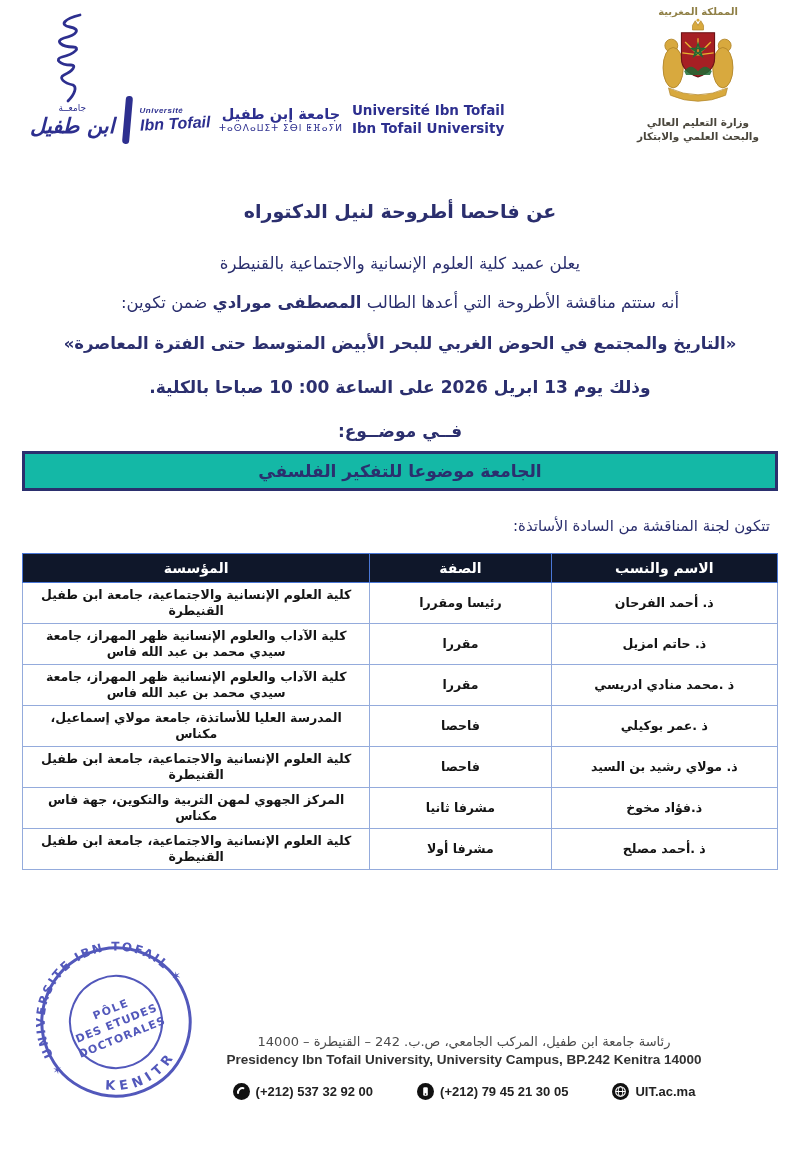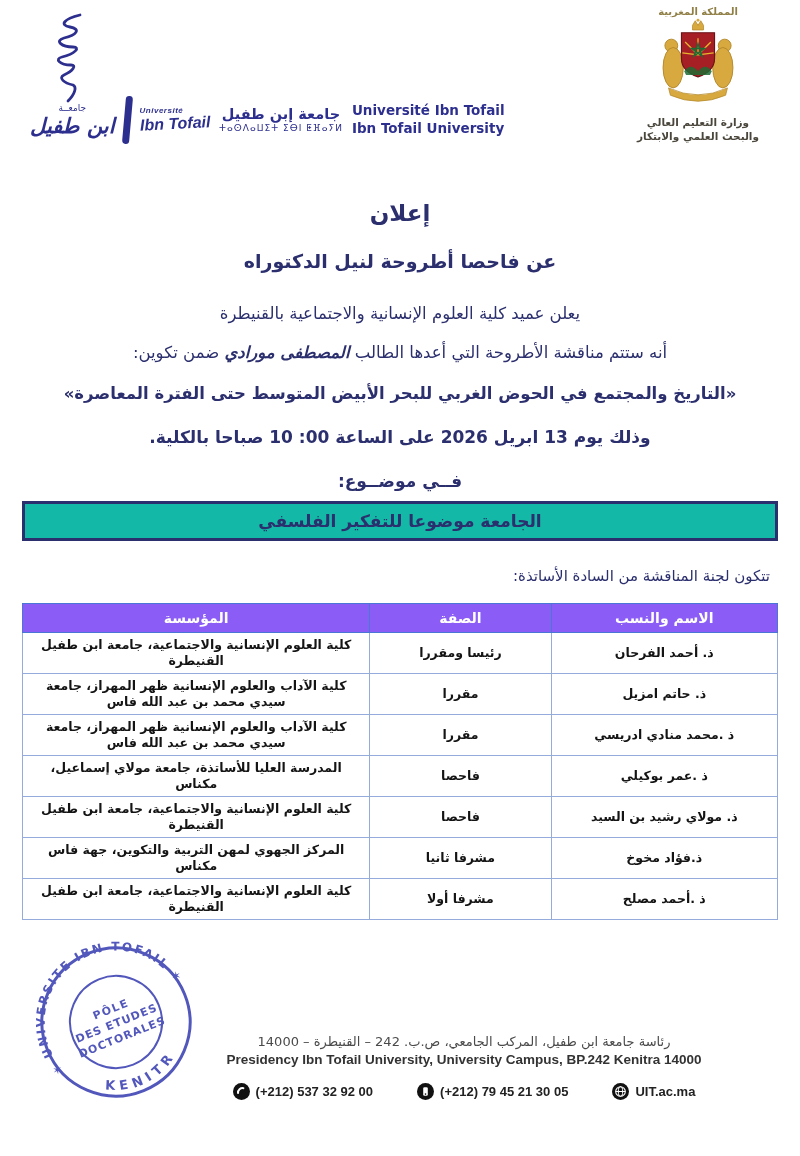--- a/index.html
+++ b/index.html
@@ -25,29 +25,29 @@
   .latin-fr,.latin-en{font-size:13.5px;font-weight:bold;display:block;}
   .ministry{position:absolute;top:6px;right:14px;width:176px;text-align:center;}
   .kingdom{font-size:10px;font-weight:bold;color:#8f7f45;margin:0 0 1px 0;}
   .ministry-lines{font-size:10.5px;font-weight:bold;color:#4a463c;line-height:1.35;margin:1px 0 0 0;}
   
   .content{position:absolute;top:200px;left:22px;right:22px;text-align:center;direction:rtl;}
   .t-title{font-size:23px;font-weight:bold;margin:0 0 24px 0;}
   .t-sub{font-size:19px;font-weight:bold;margin:0 0 32px 0;}
   .t-line1{font-size:16.5px;margin:0 0 20px 0;}
   .t-line2{font-size:16.5px;margin:0 0 22px 0;}
-  .t-line2 b{font-weight:bold;font-style:italic;}
+  .t-line2 b{font-weight:bold;}
   .t-formation{font-size:16.5px;font-weight:bold;margin:0 0 24px 0;}
   .t-date{font-size:17px;font-weight:bold;margin:0 0 24px 0;}
   .t-subject-label{font-size:17px;font-weight:bold;margin:0 0 10px 0;}
   .subject-box{border:3px solid #2b2f6e;padding:7px 10px;margin:0 0 26px 0;font-size:17px;font-weight:bold;background:#14b8a6;}
   .committee-intro{font-size:15px;text-align:right;margin:0 8px 18px 0;}
   
   table.committee{width:100%;border-collapse:collapse;direction:rtl;}
-  .committee th{background:#8b5cf6;color:#fff;font-size:14px;font-weight:bold;padding:6px 8px;border:1px solid #4a77d6;}
+  .committee th{background:#0f172a;color:#fff;font-size:14px;font-weight:bold;padding:6px 8px;border:1px solid #4a77d6;}
   .committee td{border:1px solid #94abdc;color:#141414;font-weight:bold;font-size:12.5px;line-height:1.3;padding:3px 8px;text-align:center;height:34px;background:#fff;}
   .col-name{width:30%;}
   .col-role{width:24%;}
   .col-inst{width:46%;}
   
   .stamp{position:absolute;left:32px;top:938px;transform:rotate(-22deg);opacity:.9;}
   
   .footer{position:absolute;top:1034px;left:140px;right:12px;text-align:center;}
   .addr-ar{direction:rtl;font-size:13px;color:#4a4a4a;margin:0 0 3px 0;}
   .addr-en{font-size:13.5px;font-weight:600;color:#333;margin:0 0 16px 0;font-family:"Liberation Sans",sans-serif;}
@@ -105,21 +105,20 @@
     <path d="M48,28 L52.4,41.5 L40.9,33.2 L55.1,33.2 L43.6,41.5 Z" fill="none" stroke="#1f6b34" stroke-width="1.6"></path>
     <path d="M16,76 q32,15 64,0 l-2,8 q-30,13 -60,0 z" fill="#d8a93e" stroke="#b3872b" stroke-width="0.8"></path>
   </svg>
   <p class="ministry-lines">
     <span>وزارة التعليم العالي</span><br>
     <span>والبحث العلمي والابتكار</span>
   </p>
 </div>
 
 <div class="content">
-  <p class="t-title">إعلان</p>
   <p class="t-sub">عن فاحصا أطروحة لنيل الدكتوراه</p>
   <p class="t-line1">يعلن عميد كلية العلوم الإنسانية والاجتماعية  بالقنيطرة</p>
   <p class="t-line2"><span>أنه ستتم مناقشة الأطروحة التي أعدها الطالب  </span><b>المصطفى مورادي</b><span> ضمن تكوين:</span></p>
   <p class="t-formation">«التاريخ والمجتمع في الحوض الغربي للبحر الأبيض المتوسط حتى الفترة المعاصرة»</p>
   <p class="t-date">وذلك يوم 13 ابريل 2026 على الساعة 00: 10  صباحا بالكلية.</p>
   <p class="t-subject-label">فــي موضــوع:</p>
   <div class="subject-box">
     <span>الجامعة موضوعا للتفكير الفلسفي</span>
   </div>
   <p class="committee-intro">تتكون لجنة المناقشة من السادة الأساتذة:</p>

